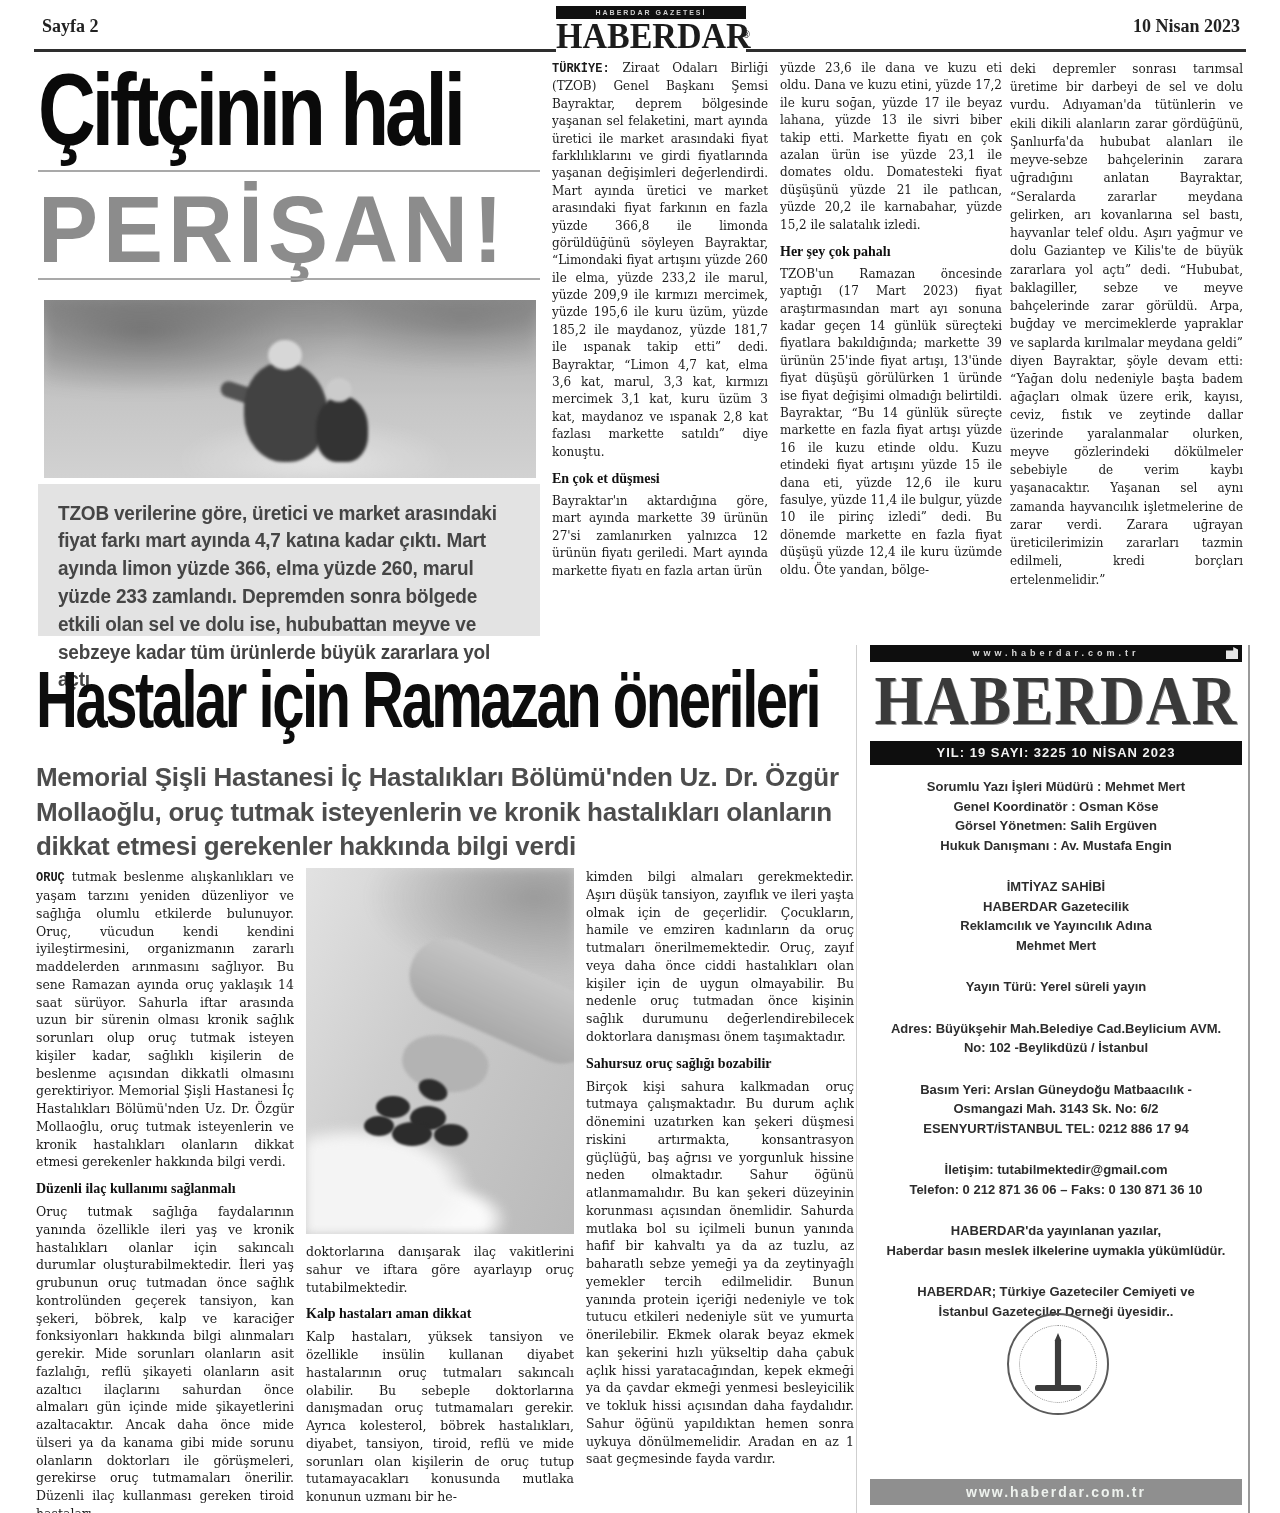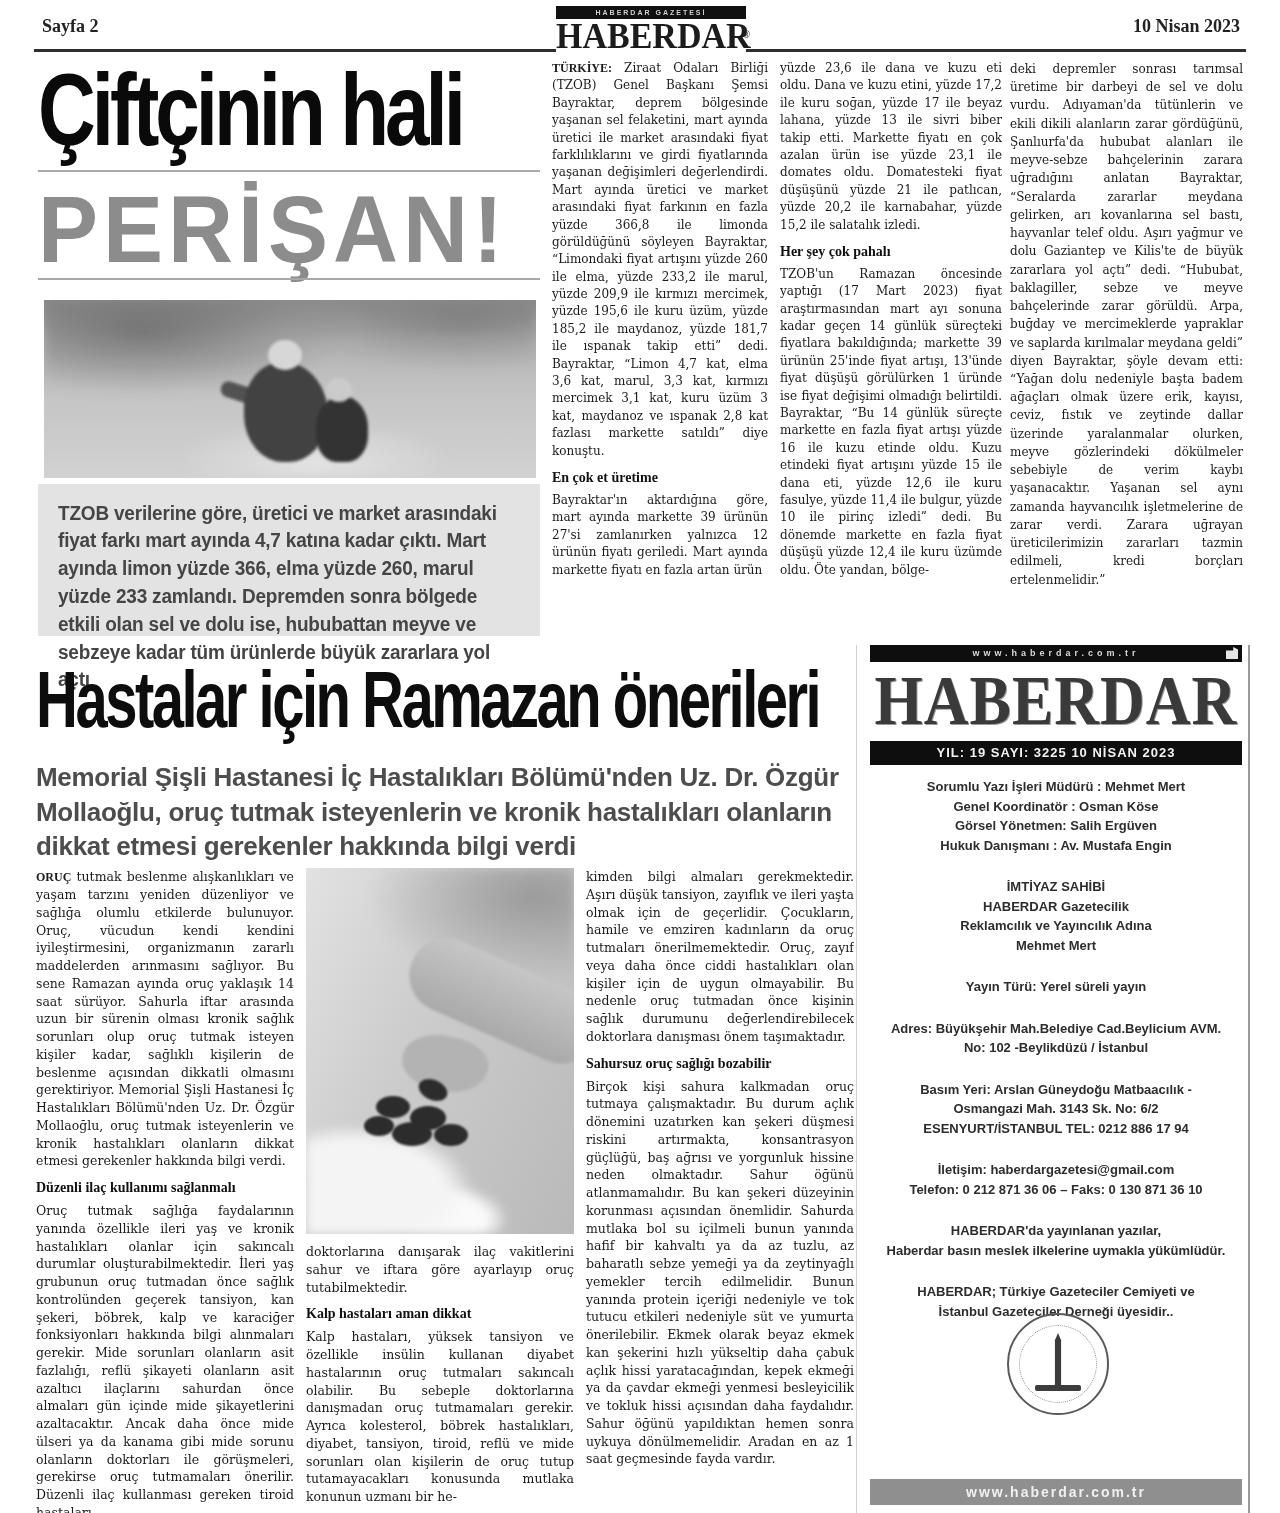--- a/index.html
+++ b/index.html
@@ -44,21 +44,21 @@
                padding:16px 20px;box-sizing:border-box;}
   .caption-text{font:bold 19px/1.42 "Liberation Sans",sans-serif;color:#454545;letter-spacing:-0.2px;
                 transform:scaleY(1.03);transform-origin:left top;}
 
   
   .col{position:absolute;top:60px;height:586px;overflow:hidden;text-align:justify;
        font:12px/1.45 "DejaVu Serif",serif;color:#1b1b1b;filter:blur(.3px);}
   .c1{left:552px;width:216px;}
   .c2{left:780px;width:222px;}
   .c3{left:1010px;width:233px;line-height:1.52;}
-  .lead-in{font-family:Liberation Serif, serif;font-weight:bold;font-size:12px;}
+  .lead-in{font-family:Liberation Mono, monospace;font-weight:bold;font-size:12px;}
   .subhead{font:bold 14px "Liberation Serif",serif;margin:10px 0 6px 0;text-align:left;color:#111;}
 
   
   .a2-hl{position:absolute;left:36px;top:652px;font:bold 58px "Liberation Sans",sans-serif;
          letter-spacing:-2.5px;color:#0d0d0d;transform:scaleY(1.38);transform-origin:left top;white-space:nowrap;}
   .a2-lead{position:absolute;left:36px;top:760px;width:822px;
            font:bold 26px/1.33 "Liberation Sans",sans-serif;color:#4d4d4d;letter-spacing:-0.3px;}
   .col2x{position:absolute;top:868px;height:645px;overflow:hidden;text-align:justify;
          font:12.5px/1.42 "DejaVu Serif",serif;color:#1b1b1b;filter:blur(.3px);}
   .d1{left:36px;width:258px;}
@@ -129,21 +129,21 @@
     <div class="fig fig-child-body"></div>
     <div class="fig fig-child-head"></div>
   </div>
 
   <div class="caption-box">
     <div class="caption-text">TZOB verilerine göre, üretici ve market arasındaki fiyat farkı mart ayında 4,7 katına kadar çıktı. Mart ayında limon yüzde 366, elma yüzde 260, marul yüzde 233 zamlandı. Depremden sonra bölgede etkili olan sel ve dolu ise, hububattan meyve ve sebzeye kadar tüm ürünlerde büyük zararlara yol açtı</div>
   </div>
 
   <div class="col c1">
     <span class="lead-in">TÜRKİYE:</span><span> Ziraat Odaları Birliği (TZOB) Genel Başkanı Şemsi Bayraktar, deprem bölgesinde yaşanan sel felaketini, mart ayında üretici ile market arasındaki fiyat farklılıklarını ve girdi fiyatlarında yaşanan değişimleri değerlendirdi. Mart ayında üretici ve market arasındaki fiyat farkının en fazla yüzde 366,8 ile limonda görüldüğünü söyleyen Bayraktar, “Limondaki fiyat artışını yüzde 260 ile elma, yüzde 233,2 ile marul, yüzde 209,9 ile kırmızı mercimek, yüzde 195,6 ile kuru üzüm, yüzde 185,2 ile maydanoz, yüzde 181,7 ile ıspanak takip etti” dedi. Bayraktar, “Limon 4,7 kat, elma 3,6 kat, marul, 3,3 kat, kırmızı mercimek 3,1 kat, kuru üzüm 3 kat, maydanoz ve ıspanak 2,8 kat fazlası markette satıldı” diye konuştu.</span>
-    <div class="subhead">En çok et üretime</div>
+    <div class="subhead">En çok et düşmesi</div>
     <span>Bayraktar'ın aktardığına göre, mart ayında markette 39 ürünün 27'si zamlanırken yalnızca 12 ürünün fiyatı geriledi. Mart ayında markette fiyatı en fazla artan ürün</span>
   </div>
   <div class="col c2">
     <span>yüzde 23,6 ile dana ve kuzu eti oldu. Dana ve kuzu etini, yüzde 17,2 ile kuru soğan, yüzde 17 ile beyaz lahana, yüzde 13 ile sivri biber takip etti. Markette fiyatı en çok azalan ürün ise yüzde 23,1 ile domates oldu. Domatesteki fiyat düşüşünü yüzde 21 ile patlıcan, yüzde 20,2 ile karnabahar, yüzde 15,2 ile salatalık izledi.</span>
     <div class="subhead">Her şey çok pahalı</div>
     <span>TZOB'un Ramazan öncesinde yaptığı (17 Mart 2023) fiyat araştırmasından mart ayı sonuna kadar geçen 14 günlük süreçteki fiyatlara bakıldığında; markette 39 ürünün 25'inde fiyat artışı, 13'ünde fiyat düşüşü görülürken 1 üründe ise fiyat değişimi olmadığı belirtildi. Bayraktar, “Bu 14 günlük süreçte markette en fazla fiyat artışı yüzde 16 ile kuzu etinde oldu. Kuzu etindeki fiyat artışını yüzde 15 ile dana eti, yüzde 12,6 ile kuru fasulye, yüzde 11,4 ile bulgur, yüzde 10 ile pirinç izledi” dedi. Bu dönemde markette en fazla fiyat düşüşü yüzde 12,4 ile kuru üzümde oldu. Öte yandan, bölge-</span>
   </div>
   <div class="col c3">
     <span>deki depremler sonrası tarımsal üretime bir darbeyi de sel ve dolu vurdu. Adıyaman'da tütünlerin ve ekili dikili alanların zarar gördüğünü, Şanlıurfa'da hububat alanları ile meyve-sebze bahçelerinin zarara uğradığını anlatan Bayraktar, “Seralarda zararlar meydana gelirken, arı kovanlarına sel bastı, hayvanlar telef oldu. Aşırı yağmur ve dolu Gaziantep ve Kilis'te de büyük zararlara yol açtı” dedi. “Hububat, baklagiller, sebze ve meyve bahçelerinde zarar görüldü. Arpa, buğday ve mercimeklerde yapraklar ve saplarda kırılmalar meydana geldi” diyen Bayraktar, şöyle devam etti: “Yağan dolu nedeniyle başta badem ağaçları olmak üzere erik, kayısı, ceviz, fıstık ve zeytinde dallar üzerinde yaralanmalar olurken, meyve gözlerindeki dökülmeler sebebiyle de verim kaybı yaşanacaktır. Yaşanan sel aynı zamanda hayvancılık işletmelerine de zarar verdi. Zarara uğrayan üreticilerimizin zararları tazmin edilmeli, kredi borçları ertelenmelidir.”</span>
   </div>
@@ -209,21 +209,21 @@
       <div class="block">
         <div>Adres: Büyükşehir Mah.Belediye Cad.Beylicium AVM.</div>
         <div>No: 102 -Beylikdüzü / İstanbul</div>
       </div>
       <div class="block">
         <div>Basım Yeri: Arslan Güneydoğu Matbaacılık -</div>
         <div>Osmangazi Mah. 3143 Sk. No: 6/2</div>
         <div>ESENYURT/İSTANBUL TEL: 0212 886 17 94</div>
       </div>
       <div class="block">
-        <div>İletişim: haberdargazetesi@gmail.com</div>
+        <div>İletişim: tutabilmektedir@gmail.com</div>
         <div>Telefon: 0 212 871 36 06 – Faks: 0 130 871 36 10</div>
       </div>
       <div class="block">
         <div>HABERDAR'da yayınlanan yazılar,</div>
         <div>Haberdar basın meslek ilkelerine uymakla yükümlüdür.</div>
       </div>
       <div class="block">
         <div>HABERDAR; Türkiye Gazeteciler Cemiyeti ve</div>
         <div>İstanbul Gazeteciler Derneği üyesidir..</div>
       </div>

